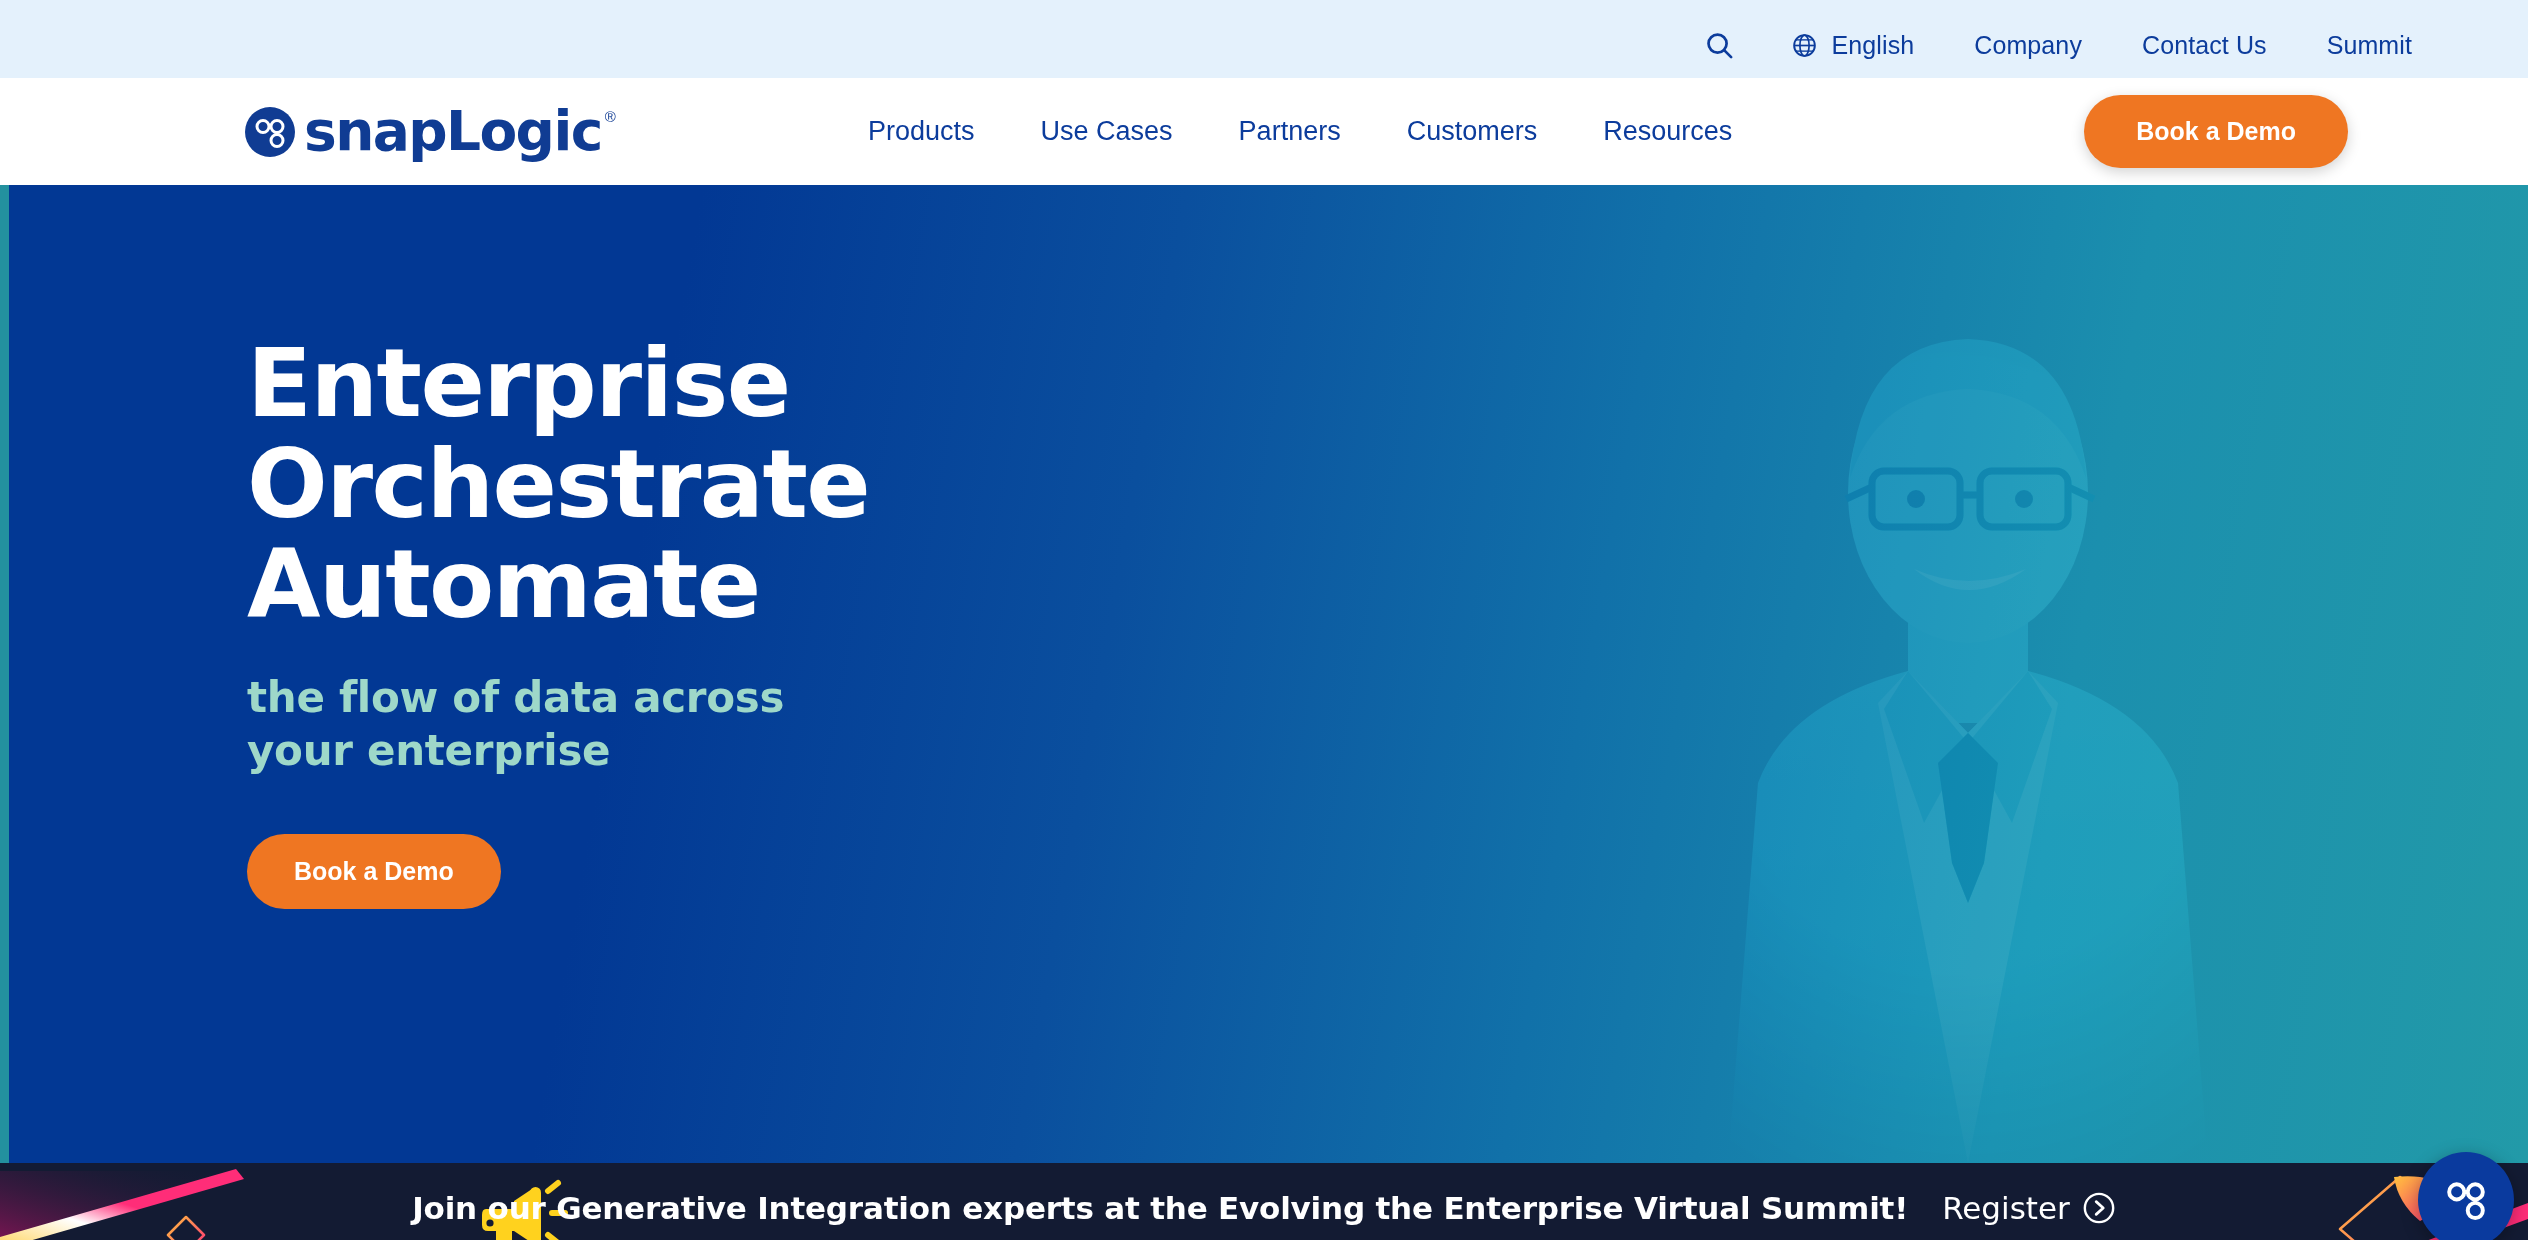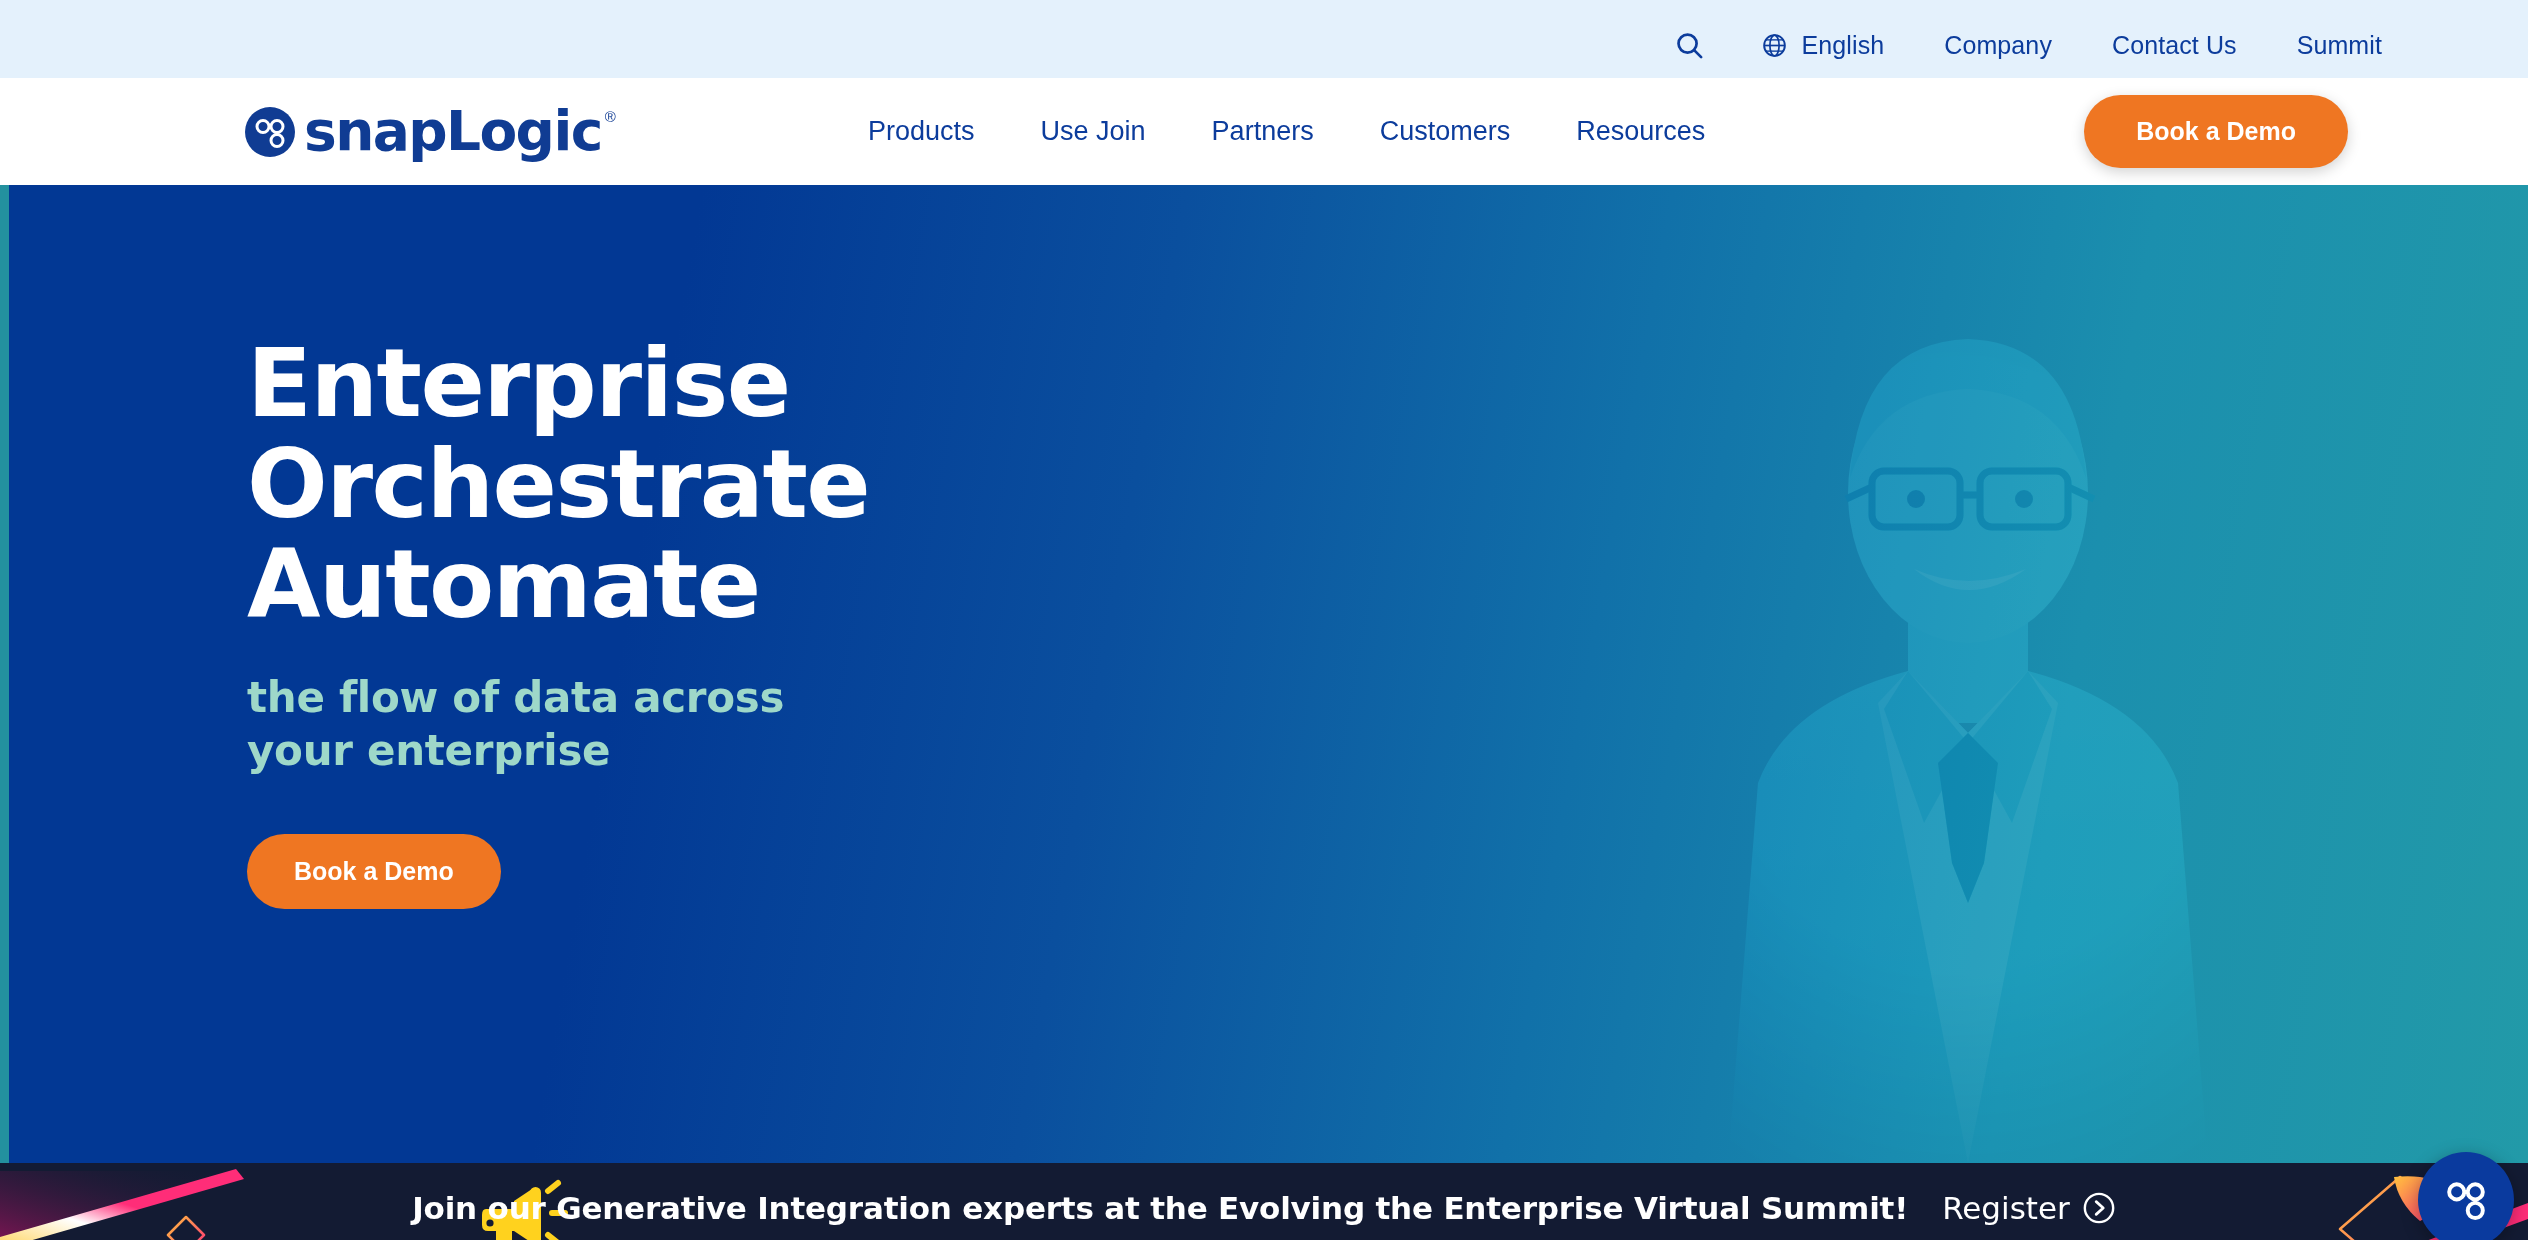--- a/index.html
+++ b/index.html
@@ -9,21 +9,21 @@
     font-family:"Liberation Sans", sans-serif;
     background:#ffffff;
   }
   #page { position:relative; width:2528px; height:1240px; overflow:hidden; }
 
   
   .utilbar {
     position:absolute; top:0; left:0; width:2528px; height:90px;
     background:#e4f1fc;
     display:flex; align-items:center; justify-content:flex-end;
-    padding-right:116px;
+    padding-right:86px;
   }
   .util-group { display:flex; align-items:center; gap:0; }
   .util-item {
     color:#0c3c9c;
     font-size:25px;
     font-weight:400;
     letter-spacing:.1px;
     white-space:nowrap;
     padding:0 30px;
     line-height:1;
@@ -195,21 +195,21 @@
         <line x1="32" y1="25.5" x2="32" y2="27.5" stroke="#ffffff" stroke-width="3"></line>
       </svg>
       <span class="logo-word">
         <span class="logo-text">snapLogic</span>
         <span class="logo-reg">®</span>
       </span>
     </a>
 
     <nav class="mainnav">
       <a class="nav-item">Products</a>
-      <a class="nav-item">Use Join</a>
+      <a class="nav-item">Use Cases</a>
       <a class="nav-item">Partners</a>
       <a class="nav-item">Customers</a>
       <a class="nav-item">Resources</a>
     </nav>
 
     <button class="demo-btn-header">Book a Demo</button>
   </div>
 
   <section class="hero">
     <div class="hero-edge"></div>

